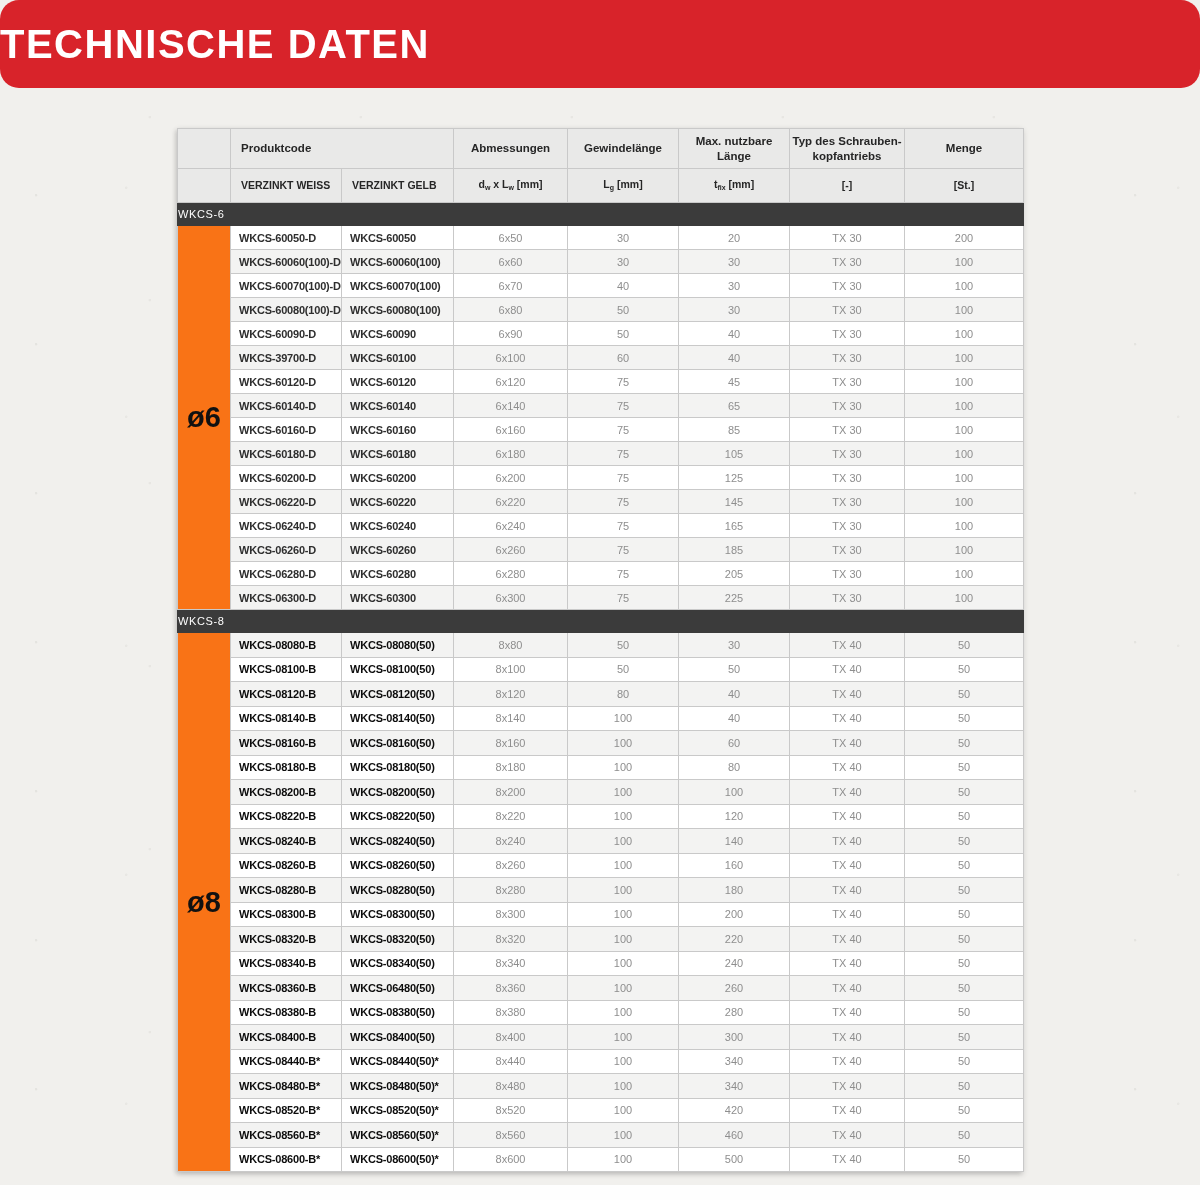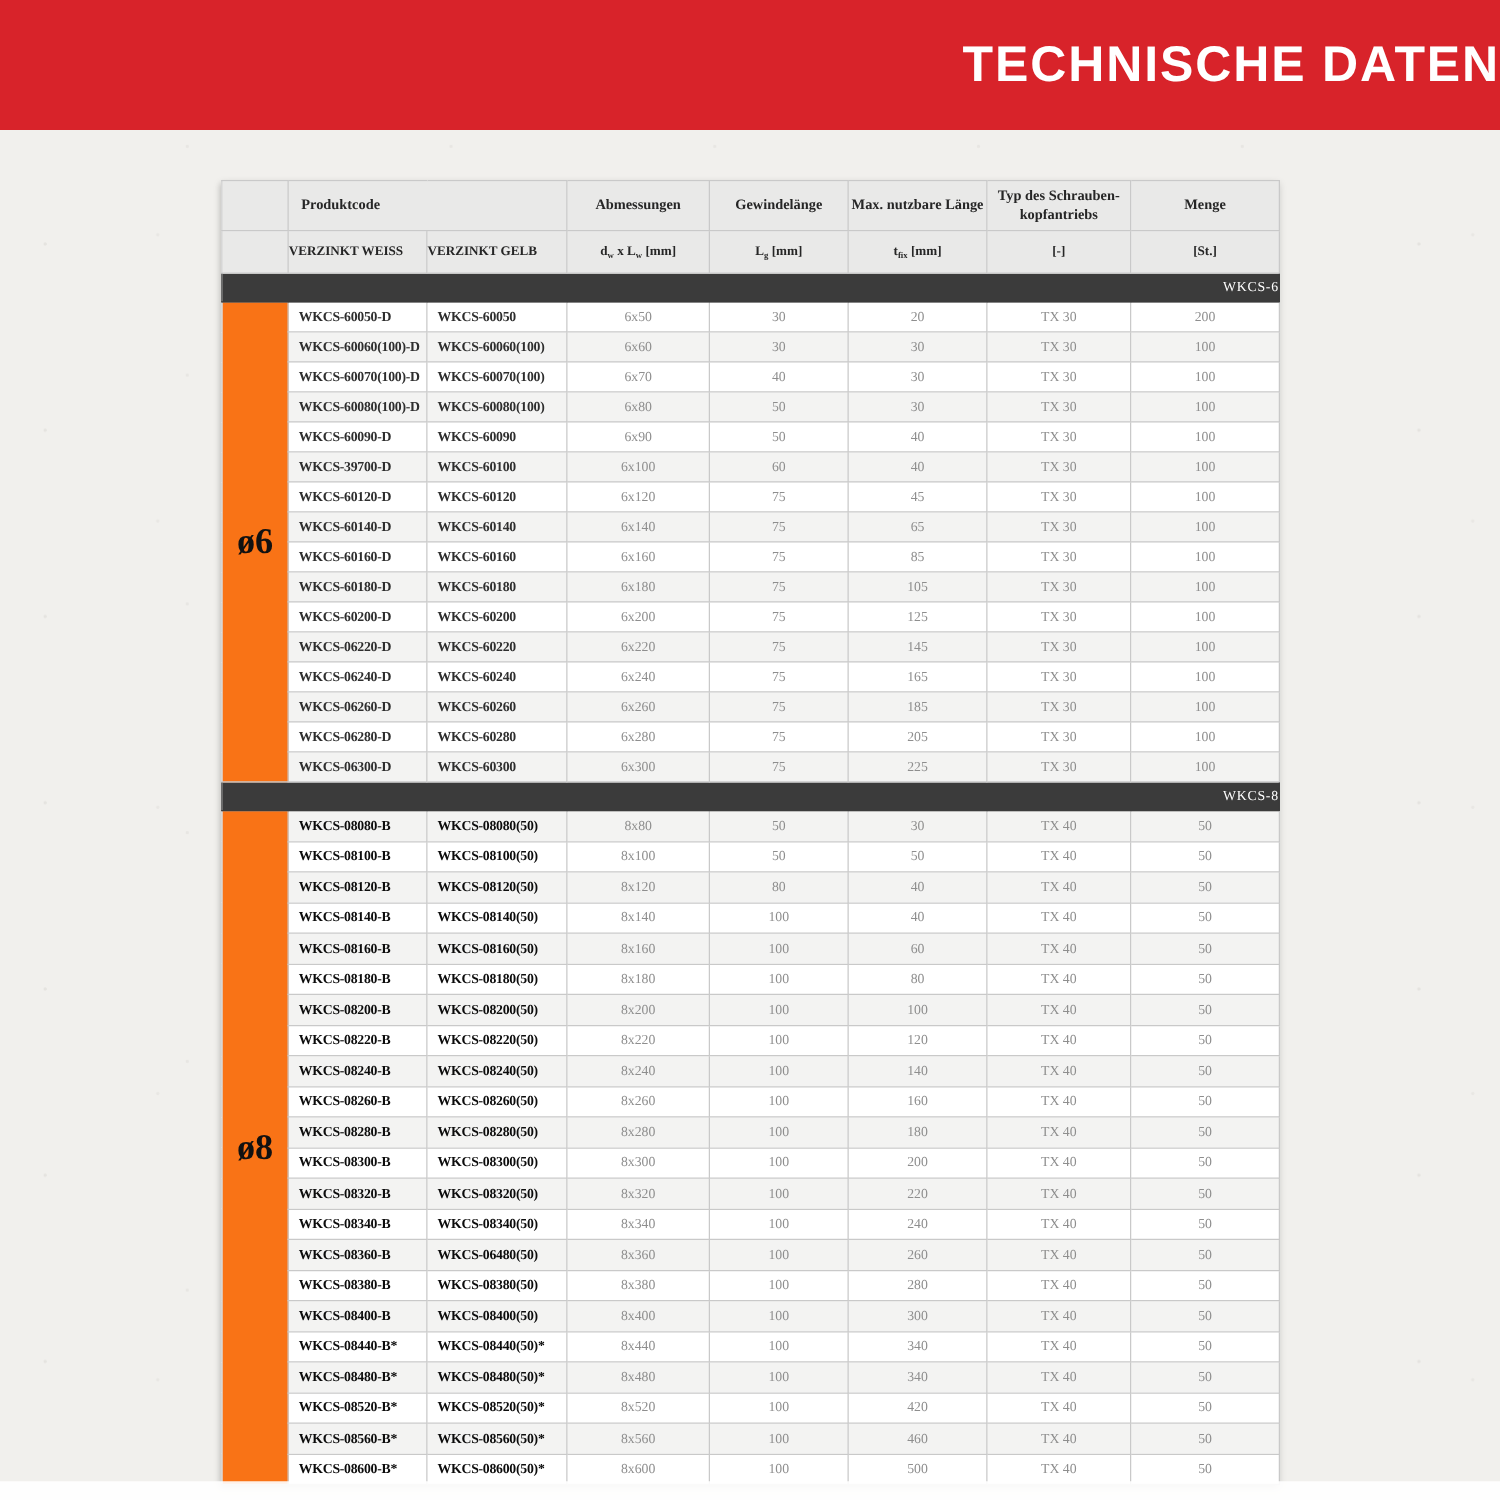--- a/index.html
+++ b/index.html
@@ -8,57 +8,56 @@
     font-family: "Liberation Sans", sans-serif;
     background-color:#f1f0ed;
     background-image:
       radial-gradient(circle at 23% 31%, rgba(120,115,105,.10) 1px, transparent 1.6px),
       radial-gradient(circle at 71% 64%, rgba(120,115,105,.08) 1px, transparent 1.6px),
       radial-gradient(circle at 48% 82%, rgba(120,115,105,.07) 1px, transparent 1.6px);
     background-size: 157px 149px, 211px 183px, 263px 229px;
     position:relative;
   }
   .banner {
-    height:104px; width:100%;
-    display:flex; align-items:center; justify-content:flex-end;
+    height:88px; width:100%;
+    display:flex; align-items:center; justify-content:flex-start;border-radius:19px;
   }
   .banner h1 {
     color:#fff; font-size:40px; font-weight:700; letter-spacing:1.5px;
   }
   .table-wrap {
     width:846px; margin:40px auto 0 auto;
     box-shadow:0 2px 6px rgba(0,0,0,.18), -2px 2px 4px rgba(0,0,0,.08);
     background:#fff;
   }
   table {
     width:846px; border-collapse:collapse; table-layout:fixed;
     background:#fff;
-    font-family:Liberation Serif, serif;
   }
   col.c-stub  { width:53px; }
   col.c-white { width:111px; }
   col.c-gelb  { width:112px; }
   col.c-dim   { width:114px; }
   col.c-gew   { width:111px; }
   col.c-max   { width:111px; }
   col.c-typ   { width:115px; }
   col.c-menge { width:119px; }
   th, td { border:1px solid #c9c9c9; font-size:11px; vertical-align:middle; }
   thead th {
     background:#e9e9e8; color:#262626; font-weight:700; text-align:center;
     line-height:1.25;
   }
   tr.h-top th { height:40px; font-size:11.5px; }
   tr.h-top th.th-wrap { white-space:pre-line;margin-left:15px; }
   tr.h-units th { height:34px; font-size:10.5px; }
   tr.h-top th.th-produktcode { text-align:left; padding-left:10px; }
-  tr.h-units th.th-verz { text-align:left; }
+  tr.h-units th.th-verz { text-align:left; padding-left:10px; }
   sub { font-size:7px; vertical-align:-2px; }
   tr.band-row td {
-    background:#3b3b3b; color:#fefefe; height:23px; text-align:right;
+    background:#3b3b3b; color:#fefefe; height:23px; text-align:left;
     font-size:11px; letter-spacing:.6px; border:1px solid #3b3b3b; font-weight:400;
   }
   tbody.sec-0 tr.data-row { height:24px; }
   tbody.sec-1 tr.data-row { height:24.5px; }
   td.stub {
     background:#efeeec; text-align:center; font-weight:700; color:#111;
     font-size:29px; border-bottom:1px solid #c9c9c9;
   }
   tr.row-white td { background:#ffffff; }
   tr.row-gray  td { background:#f3f3f2; }

